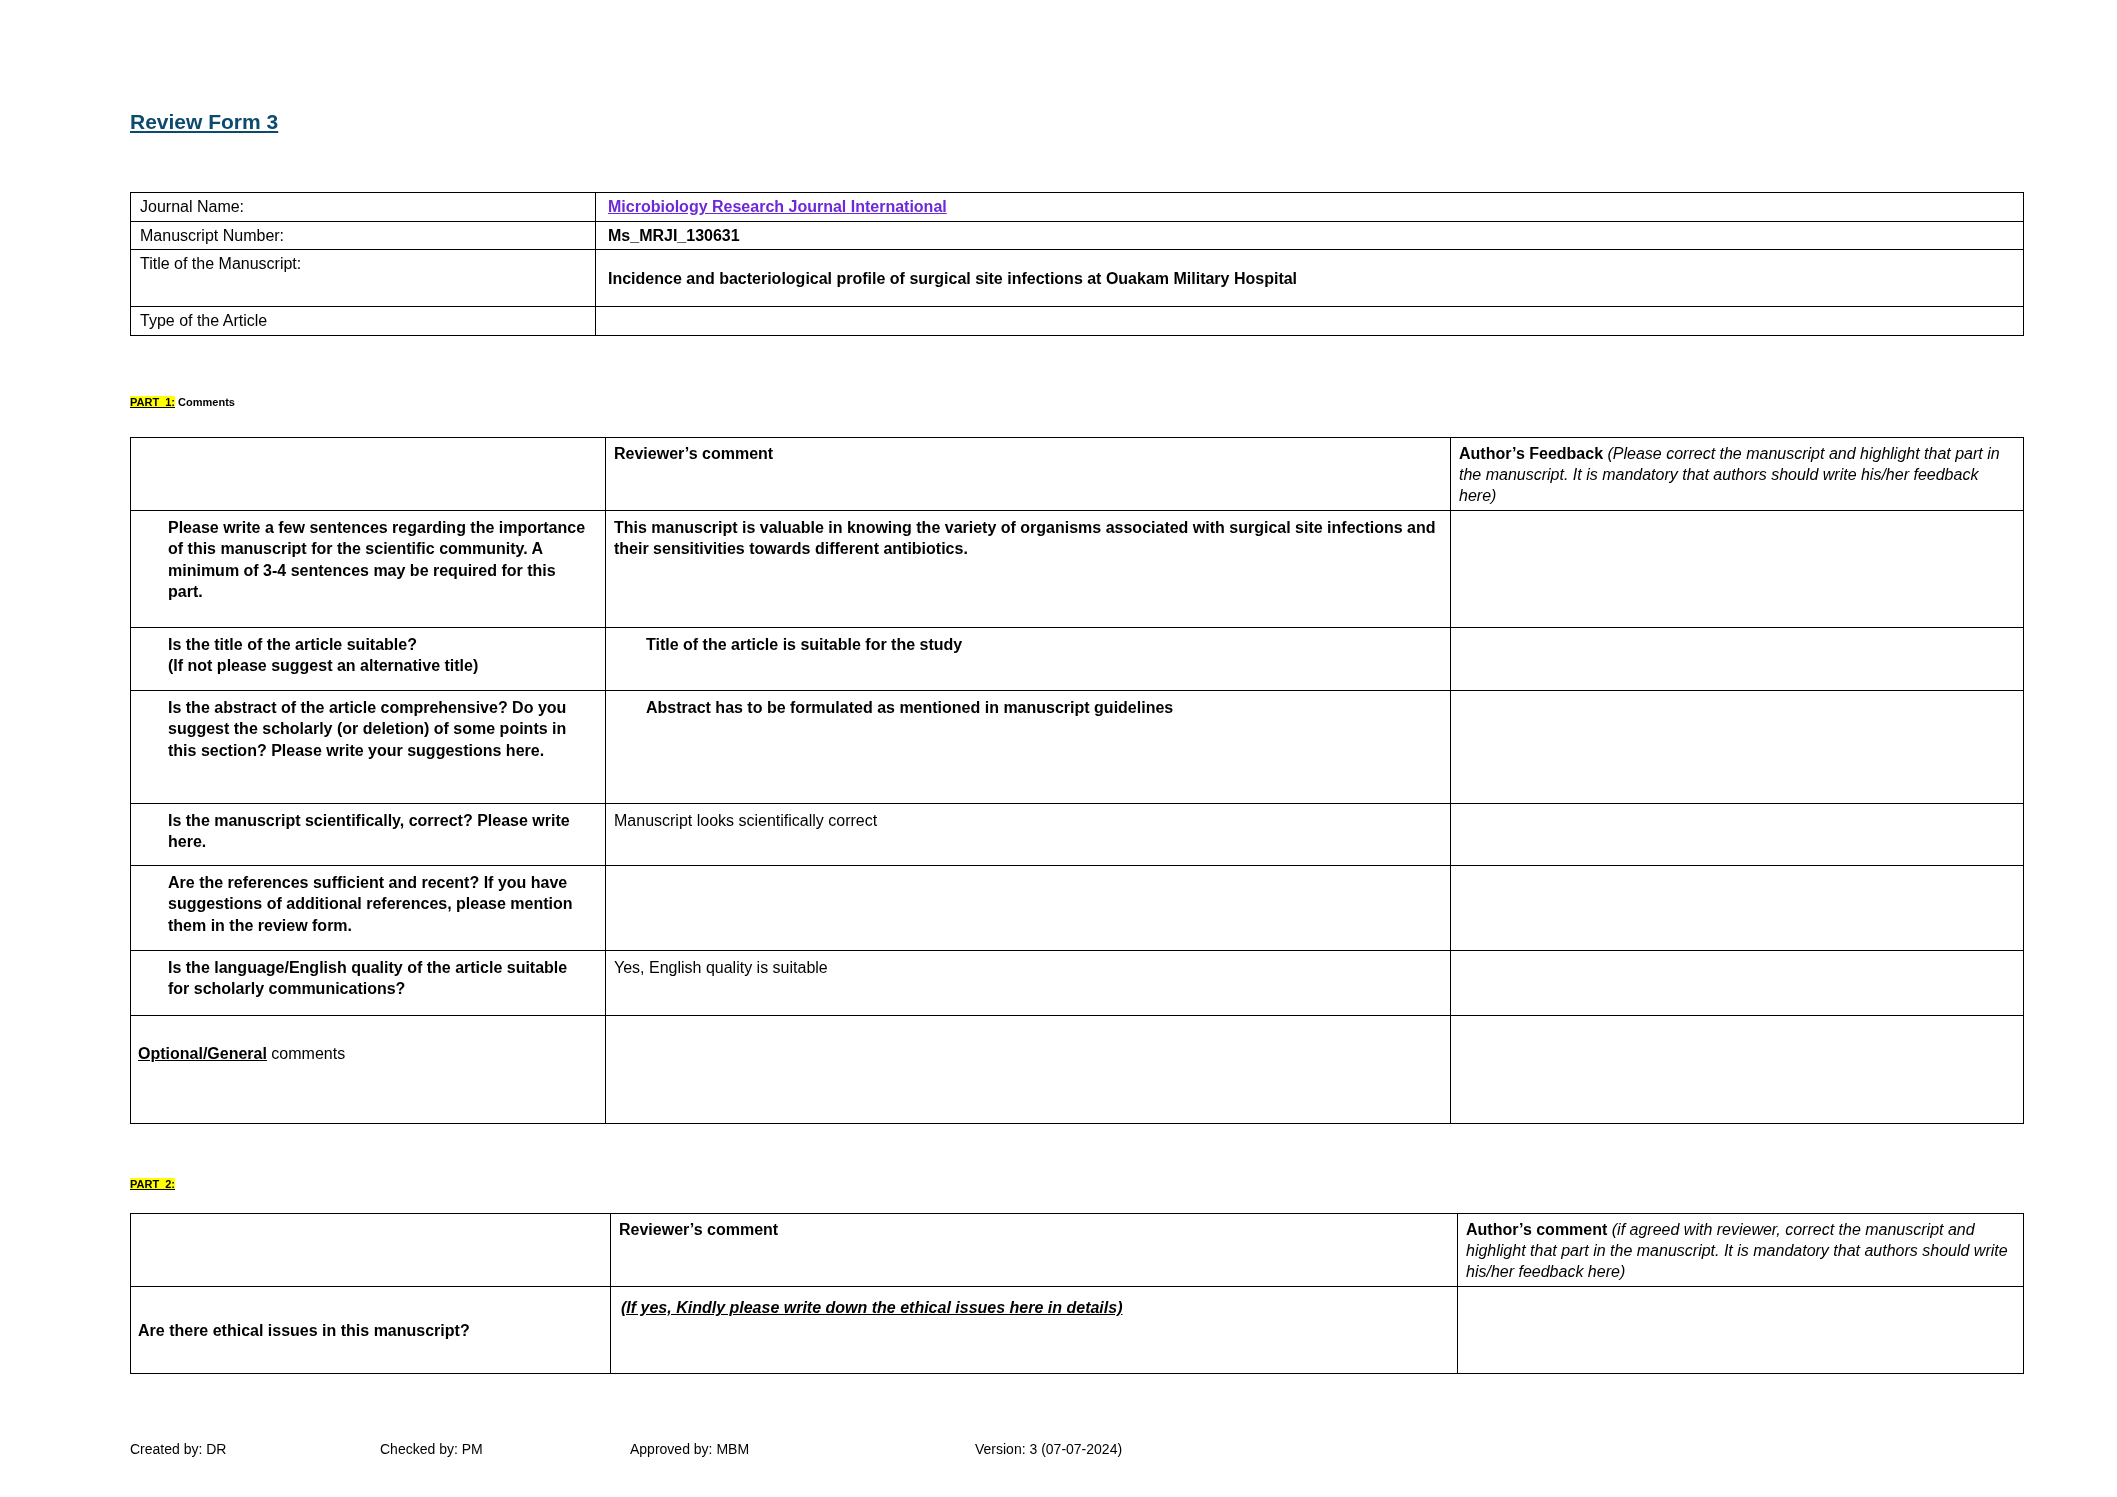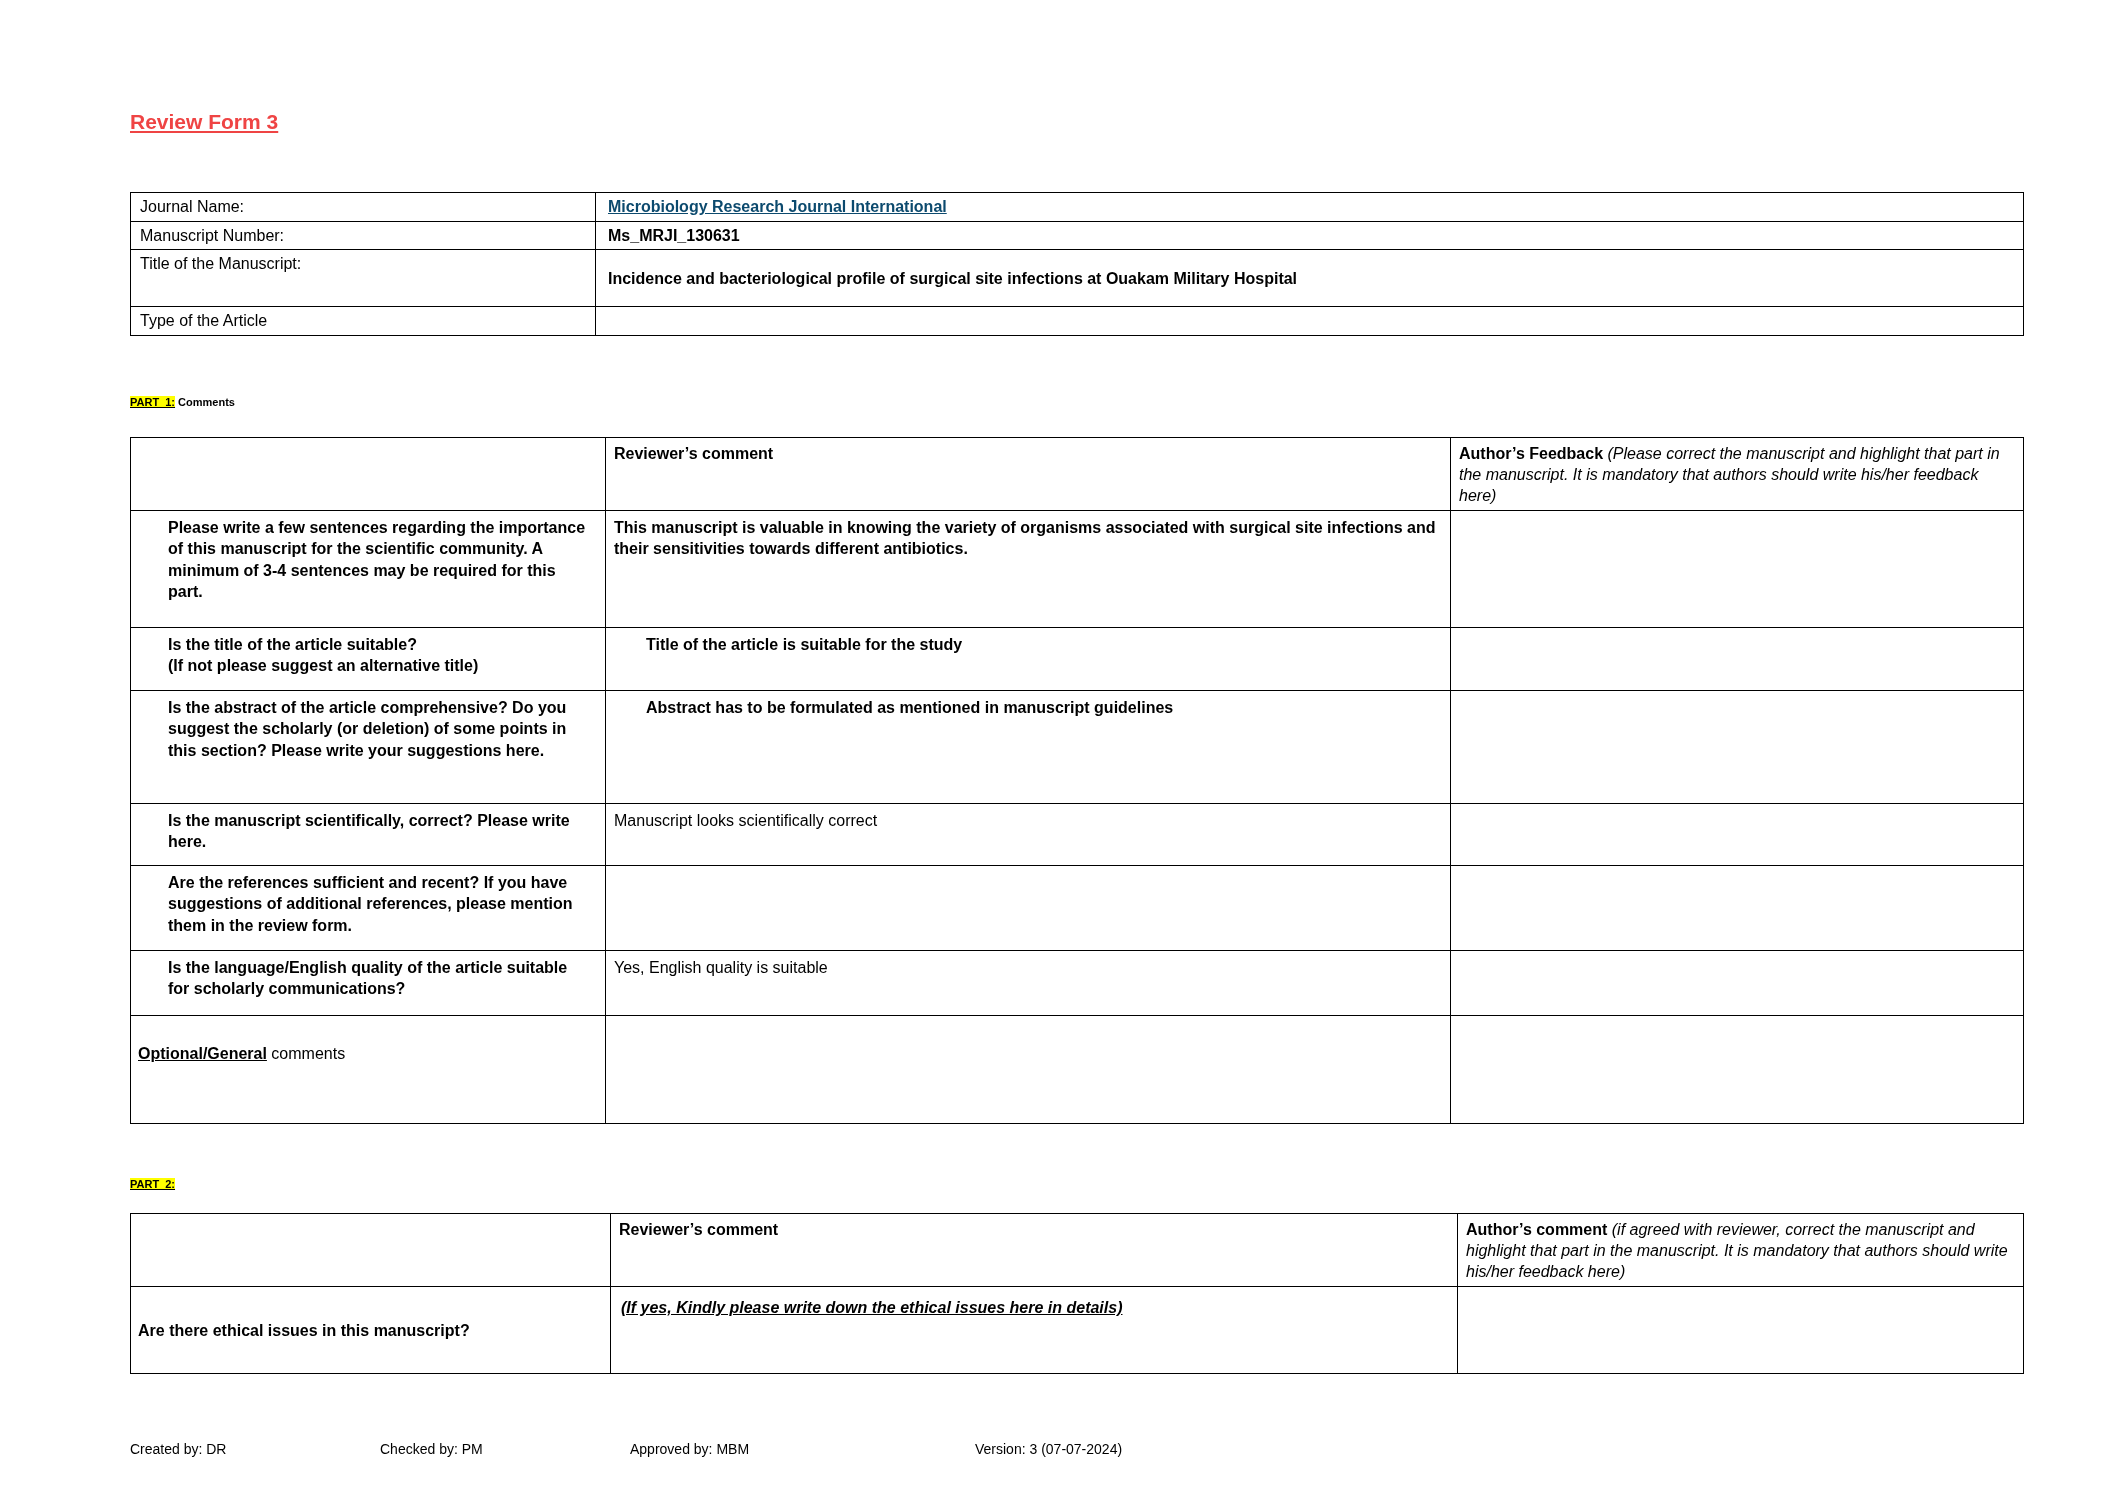--- a/index.html
+++ b/index.html
@@ -3,32 +3,32 @@
 <meta charset="utf-8">
 <style>
   * { margin:0; padding:0; box-sizing:border-box; }
   html,body { background:#ffffff; }
   body { font-family:"Liberation Sans", sans-serif; color:#000; }
   .page { position:relative; width:2117px; height:1497px; background:#fff; overflow:hidden; }
 
   .doc-title {
     position:absolute; left:130px; top:110px;
     font-size:21px; font-weight:bold; text-decoration:underline;
-    color:#ef4444; white-space:pre;
+    color:#0c4a6e; white-space:pre;
   }
 
   table { border-collapse:collapse; table-layout:fixed;border-radius:7px; }
   td { border:1px solid #000; vertical-align:top; font-size:16px; line-height:1.32; overflow:hidden; }
 
   
   .meta-table { position:absolute; left:130px; top:192px; width:1893px; }
   .meta-table td { padding:3px 10px 3px 9px; }
   .meta-table td.value { font-weight:bold; padding-left:12px; }
   .meta-table td.vmid { vertical-align:middle; }
-  .link { color:#0c4a6e; text-decoration:underline; cursor:pointer; font-weight:bold; }
+  .link { color:#6d28d9; text-decoration:underline; cursor:pointer; font-weight:bold; }
 
   
   .part-heading { position:absolute; font-size:11px; font-weight:bold; }
   .hl { background:#FFFF00; text-decoration:underline; white-space:pre; }
   .heading-suffix { white-space:pre; }
 
   
   .main-table { position:absolute; left:130px; top:437px; width:1893px; }
   .th { font-weight:bold; padding:5px 10px 4px 8px; }
   .note { font-weight:normal; font-style:italic; }

